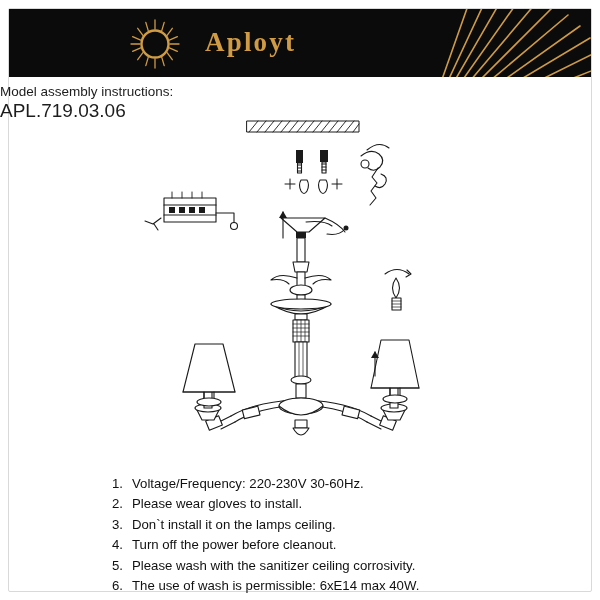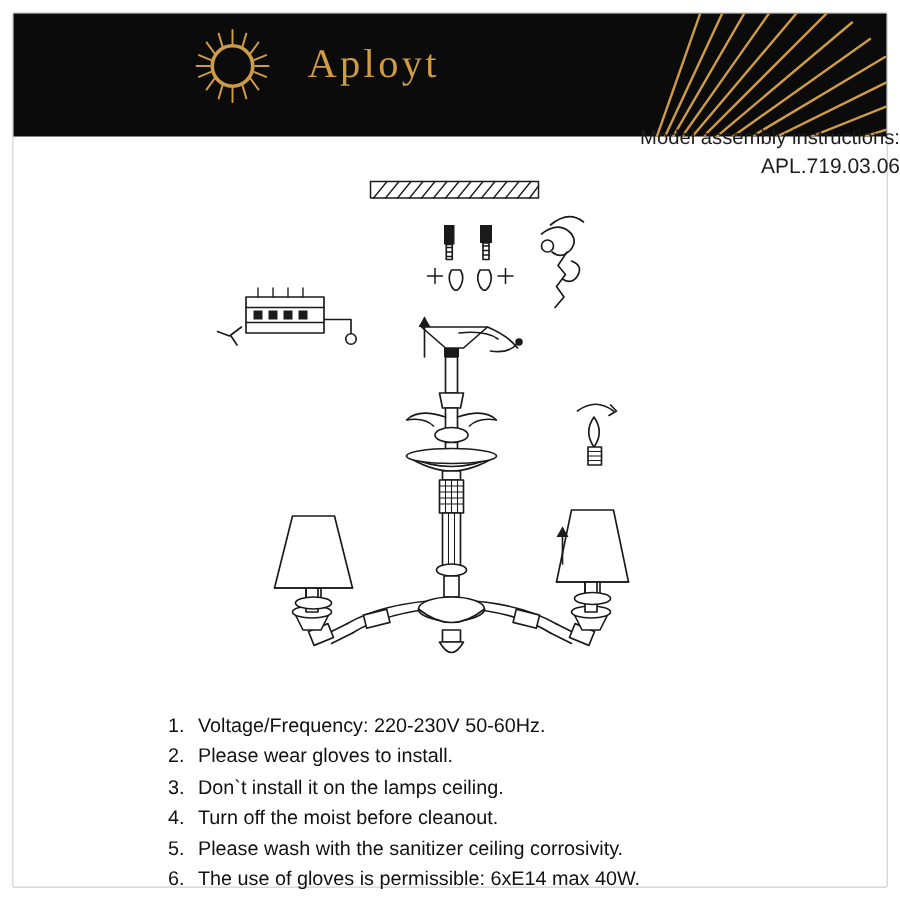--- a/index.html
+++ b/index.html
@@ -32,23 +32,24 @@
     box-sizing: border-box;
     pointer-events: none;
   }
 
   
   .header {
     position: absolute;
     left: 9px;
     top: 9px;
     width: 582px;
-    height: 82px;
+    height: 68px;
     background: #0b0b0b;
     overflow: hidden;
+    font-weight: bold;
   }
   .header-rays {
     position: absolute;
     right: -40px;
     top: -70px;
     width: 240px;
     height: 210px;
   }
   .sun-mark {
     position: absolute;
@@ -66,29 +67,29 @@
     letter-spacing: 2.2px;
     color: #cf9b45;
   }
 
   
   .title-block {
     position: absolute;
     top: 82px;
     left: 0;
     width: 600px;
-    text-align: right;
+    text-align: left;
   }
   .title-line {
     font-size: 13.5px;
     color: #1d1d1d;
     line-height: 19px;
   }
   .model-code {
-    font-size: 14px;
+    font-size: 19px;
     color: #1d1d1d;
     line-height: 19px;
   }
 
   
   .diagram {
     position: absolute;
     left: 9px;
     top: 118px;
     width: 582px;
@@ -367,37 +368,37 @@
           <path d="M398 152 l4 4 l-5 3" fill="none"></path>
         </g>
 
       </g>
     </svg>
   </div>
 
   <div class="instructions">
     <div class="inst-row">
       <span class="inst-num">1.</span>
-      <span class="inst-text">Voltage/Frequency: 220-230V 50-60Hz.</span>
+      <span class="inst-text">Voltage/Frequency: 220-230V 30-60Hz.</span>
     </div>
     <div class="inst-row">
       <span class="inst-num">2.</span>
       <span class="inst-text">Please wear gloves to install.</span>
     </div>
     <div class="inst-row">
       <span class="inst-num">3.</span>
       <span class="inst-text">Don`t install it on the lamps ceiling.</span>
     </div>
     <div class="inst-row">
       <span class="inst-num">4.</span>
-      <span class="inst-text">Turn off the moist before cleanout.</span>
+      <span class="inst-text">Turn off the power before cleanout.</span>
     </div>
     <div class="inst-row">
       <span class="inst-num">5.</span>
       <span class="inst-text">Please wash with the sanitizer ceiling corrosivity.</span>
     </div>
     <div class="inst-row">
       <span class="inst-num">6.</span>
-      <span class="inst-text">The use of gloves is permissible: 6xE14 max 40W.</span>
+      <span class="inst-text">The use of wash is permissible: 6xE14 max 40W.</span>
     </div>
   </div>
 
 </div>
 
 </body></html>

